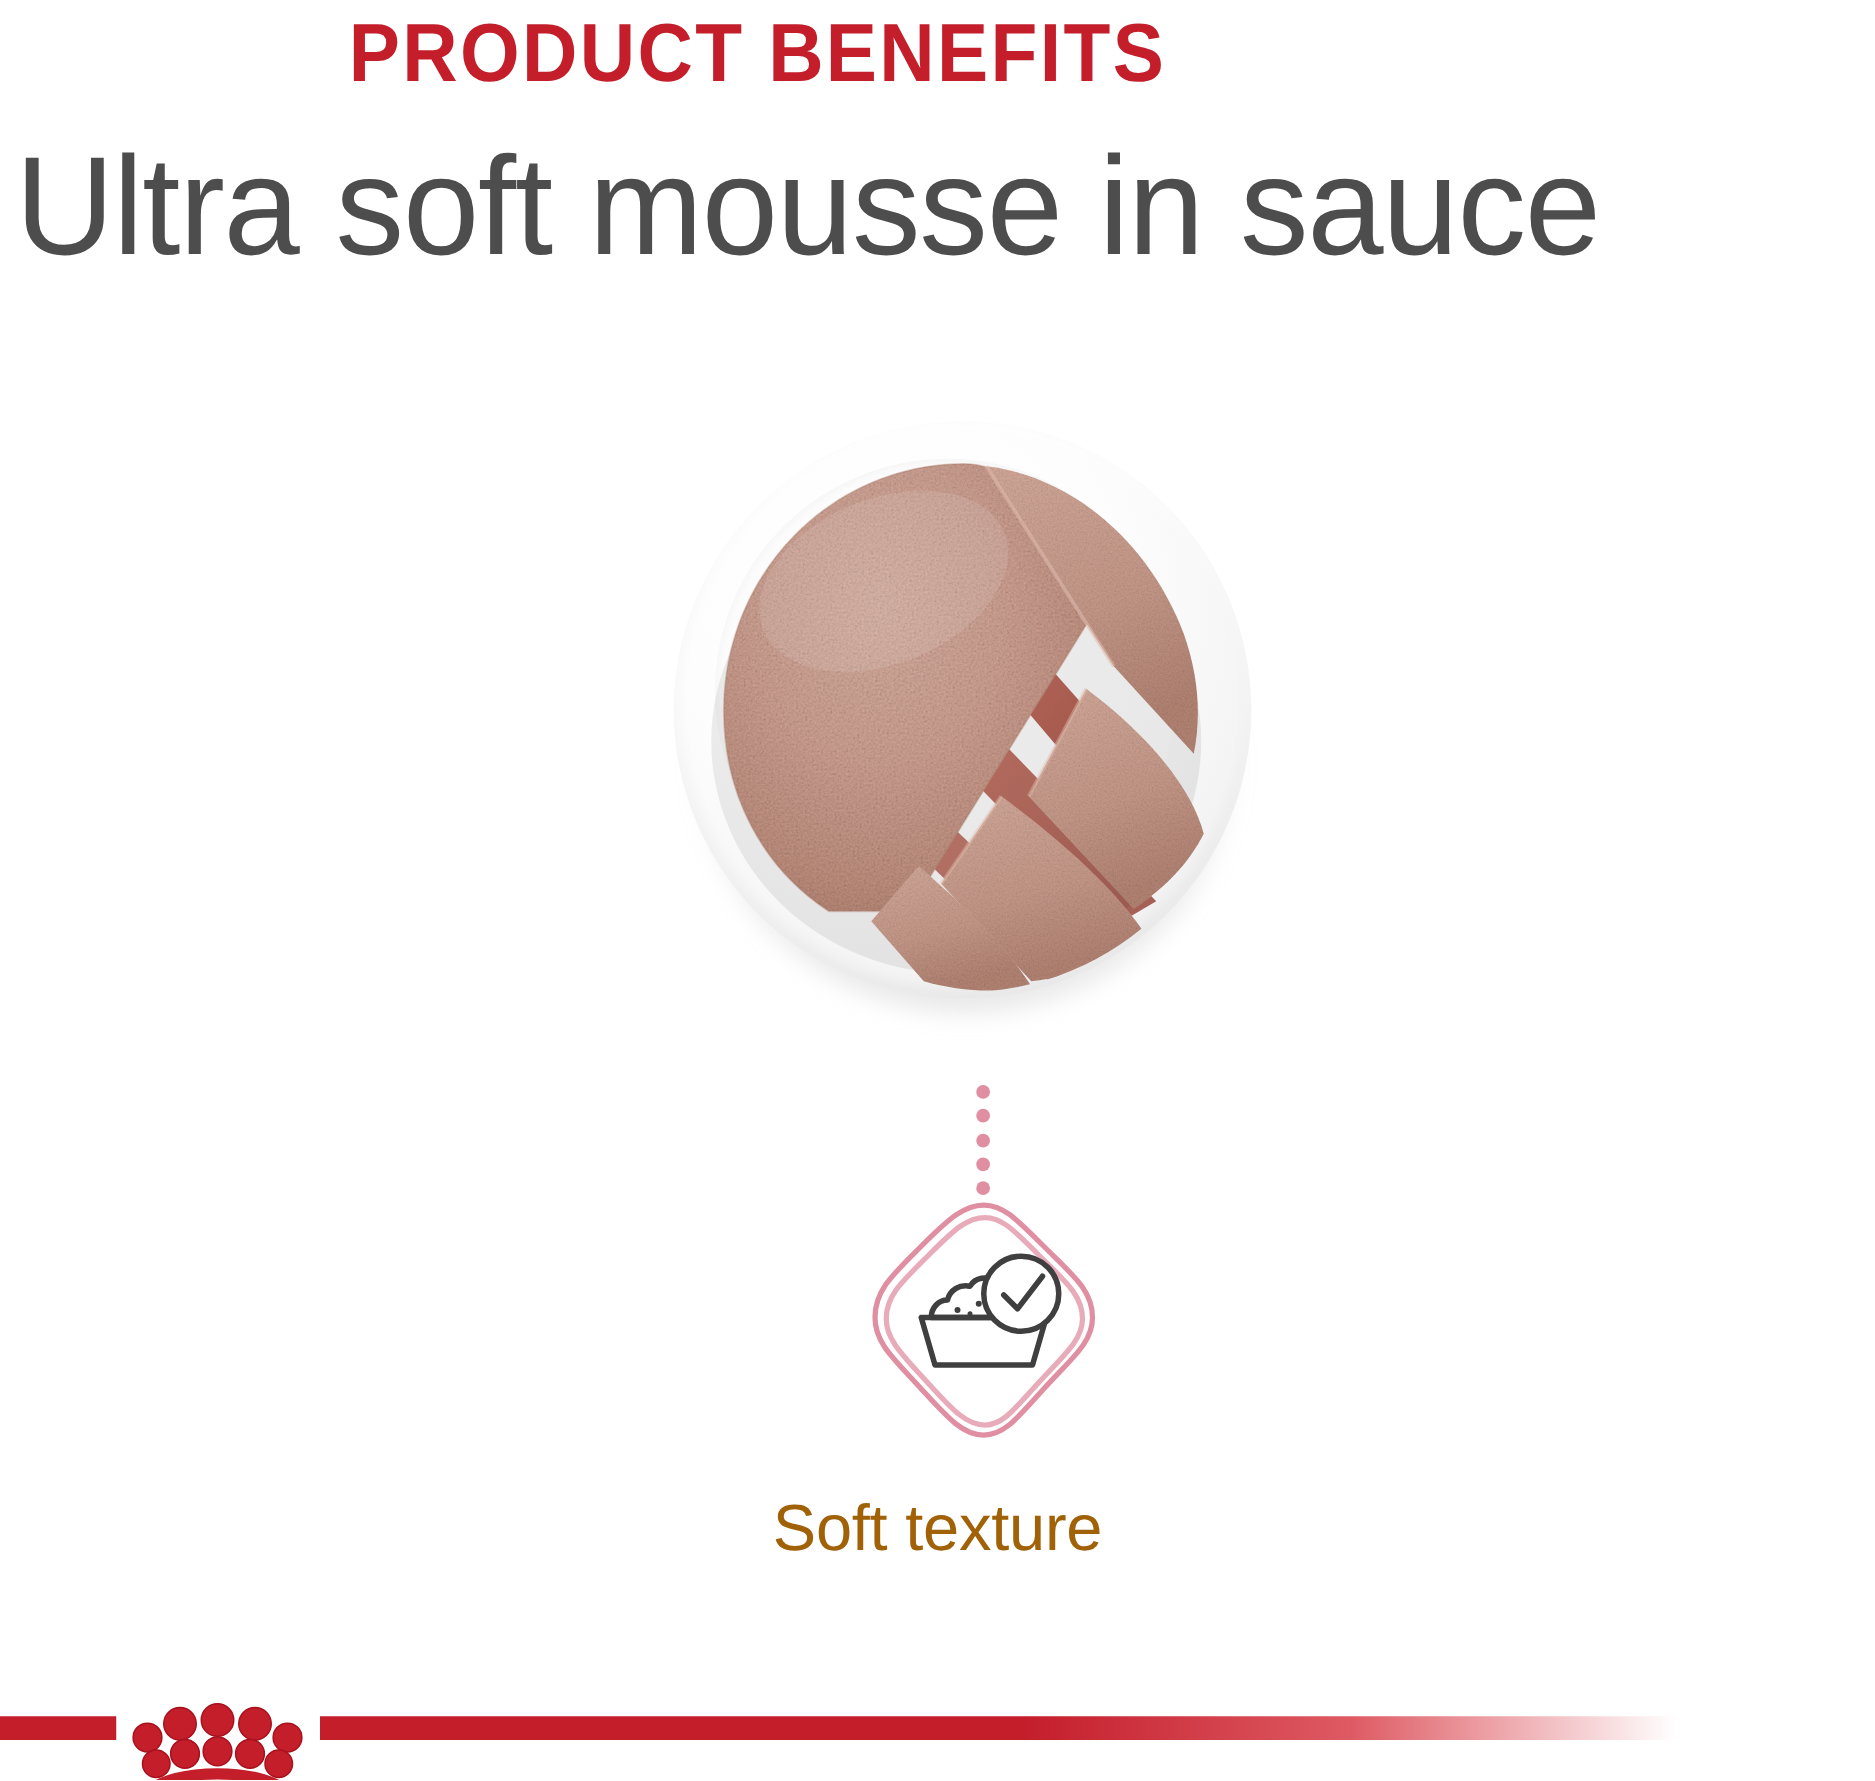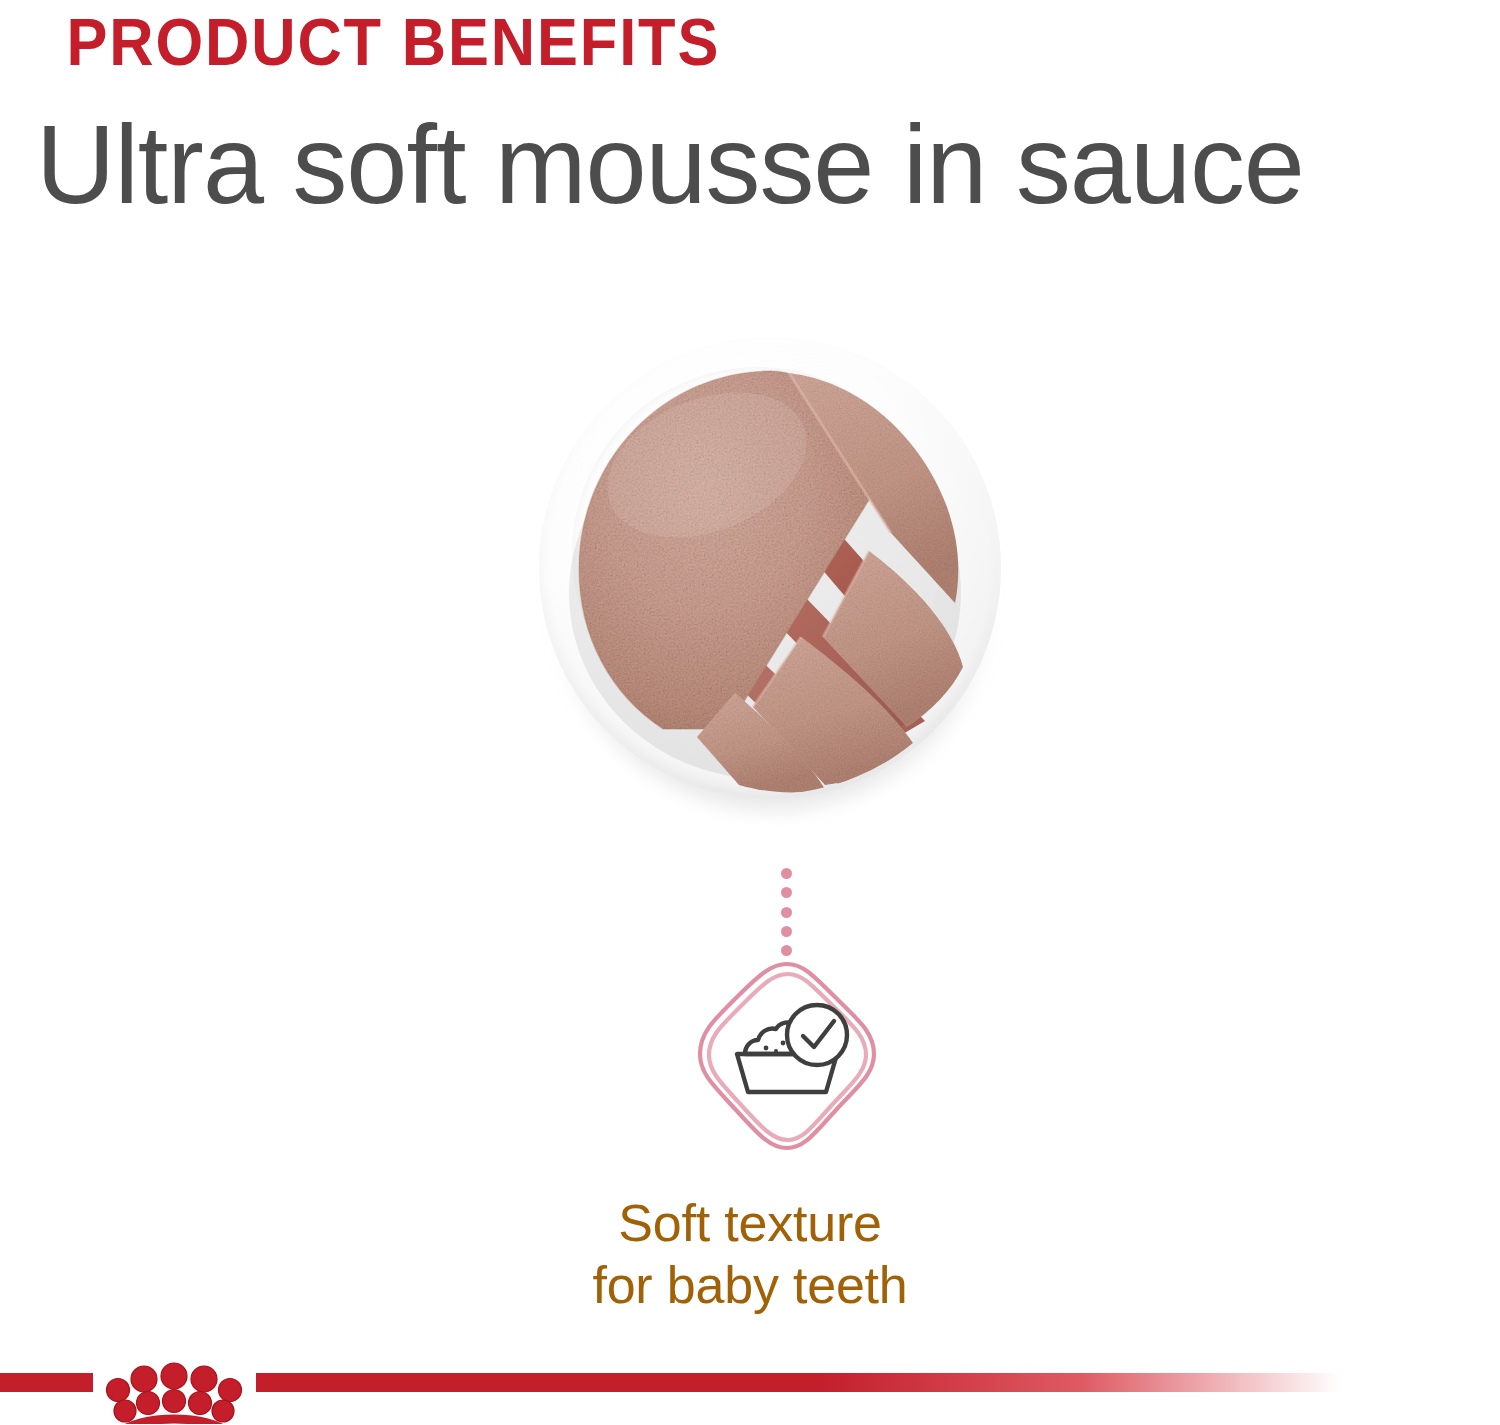--- a/index.html
+++ b/index.html
@@ -15,22 +15,21 @@
     font-family: "Liberation Sans", "DejaVu Sans", sans-serif;
     -webkit-font-smoothing: antialiased;
   }
 
   
   #header-block {
     position: absolute;
     top: 0;
     left: 0;
     width: 1212px;
-    text-align: left;
-    padding-left: 24px;
+    text-align: center;
   }
 
   #page-title {
     margin: 0;
     padding: 0;
     color: #C41E2B;
     font-family: "Liberation Sans Narrow", "Liberation Sans", sans-serif;
     font-weight: 700;
     font-size: 66px;
     line-height: 72px;
@@ -351,21 +350,20 @@
 
   <circle cx="123" cy="77" r="30" fill="#FFFFFF"></circle>
   <g fill="none" stroke="#3F3F3F" stroke-width="4.4" stroke-linecap="round" stroke-linejoin="round">
     <circle cx="123" cy="77" r="30"></circle>
     <path d="M 109 78 L 120 89 L 140 63"></path>
   </g>
 </svg>
 
 <div id="benefit-caption">
   <span class="caption-line">Soft texture</span>
-  <span class="caption-line">for baby teeth</span>
 </div>
 
 <div id="footer-bar">
   <div id="footer-rule-left"></div>
   <div id="footer-rule-right"></div>
 
   <svg id="brand-crown" viewBox="0 0 156 78">
     <g fill="#C41E2B" stroke="#A8101C" stroke-width="1.2">
 
       <circle cx="78" cy="30" r="13"></circle>

